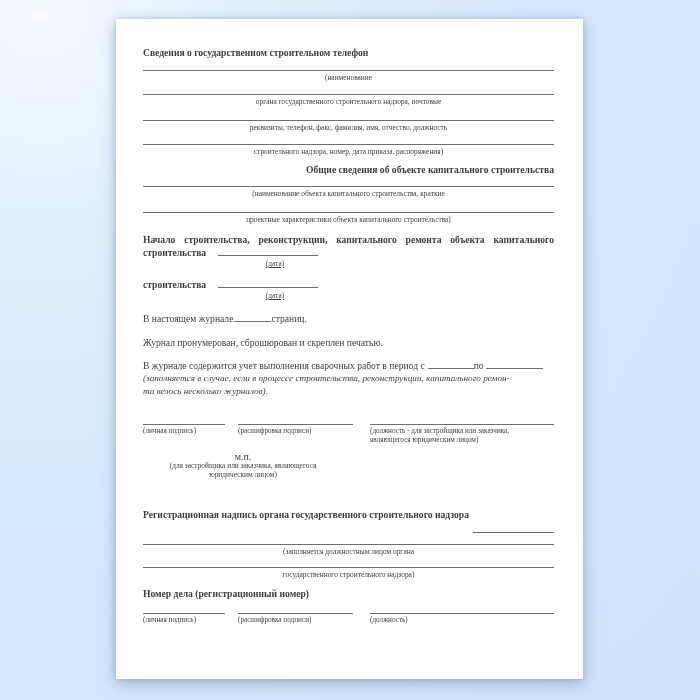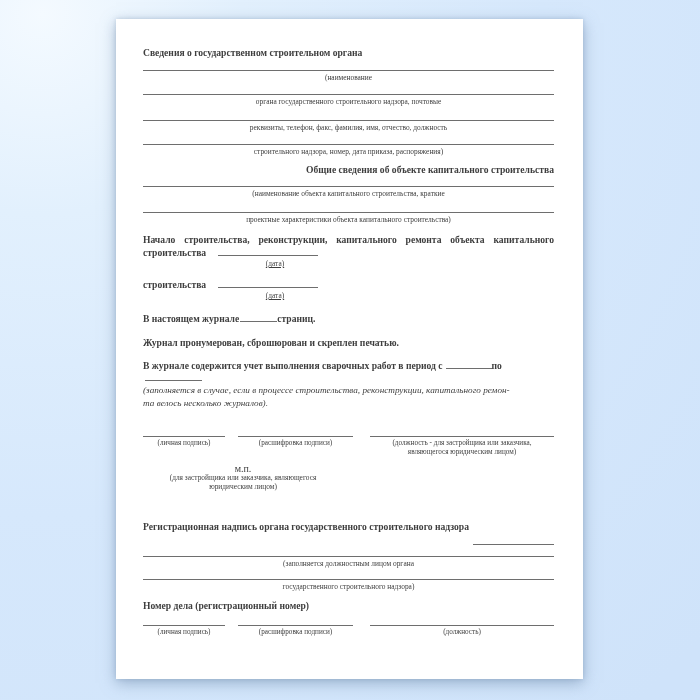--- a/index.html
+++ b/index.html
@@ -22,37 +22,37 @@
   .h2row{display:flex;align-items:flex-end;flex-direction:column;}
   .h2row .fill{flex:1;border-bottom:1px solid #6e6e6e;margin-bottom:1px;height:0;}
   .jline{font-weight:bold;font-size:9.6px;line-height:13px;text-align:justify;text-align-last:justify;}
   .l2{font-weight:bold;font-size:9.6px;line-height:13px;}
   .blank{display:inline-block;border-bottom:1px solid #6e6e6e;height:8px;vertical-align:baseline;}
   .blank-date{width:100px;margin-left:12px;}
   .blank-pages{width:37px;margin-left:1px;}
   .blank-p1{width:46px;margin-left:3px;}
   .blank-p2{width:57px;margin-left:2px;}
   .datecap{font-size:7.4px;line-height:9px;margin-left:82px;width:100px;text-align:center;text-decoration:underline;}
-  .bodyline{font-weight:bold;font-size:9.6px;line-height:12px;}
+  .bodyline{font-weight:normal;font-size:9.6px;line-height:12px;}
   .note{font-style:italic;font-size:9.2px;line-height:13px;}
   .sigrow{display:flex;}
-  .sc{border-top:1px solid #6e6e6e;padding-top:2px;text-align:center;font-size:7.2px;line-height:9px;}
+  .sc{border-top:1px solid #6e6e6e;padding-top:2px;text-align:left;font-size:7.2px;line-height:9px;}
   .sc1{width:82px;margin-right:13px;}
   .sc2{width:115px;margin-right:17px;}
   .sc3{width:184px;}
   .stamp{width:200px;text-align:center;font-size:7.4px;line-height:9px;}
   .stamp .mp{font-size:10px;line-height:9px;}
   .shortline{width:81px;margin-left:auto;border-top:1px solid #6e6e6e;height:0;}
 </style>
 </head>
 <body>
 
 <div class="page">
 
-  <div class="h">Сведения о государственном строительном органа</div>
+  <div class="h">Сведения о государственном строительном телефон</div>
 
   <div class="lc m11">(наименование</div>
   <div class="lc m12">органа государственного строительного надзора, почтовые</div>
   <div class="lc m14">реквизиты, телефон, факс, фамилия, имя, отчество, должность</div>
   <div class="lc m12">строительного надзора, номер, дата приказа, распоряжения)</div>
 
   <div class="h2row m8">
       <span class="h">Общие сведения об объекте капитального строительства</span>
       <span class="fill"></span>
     </div>

